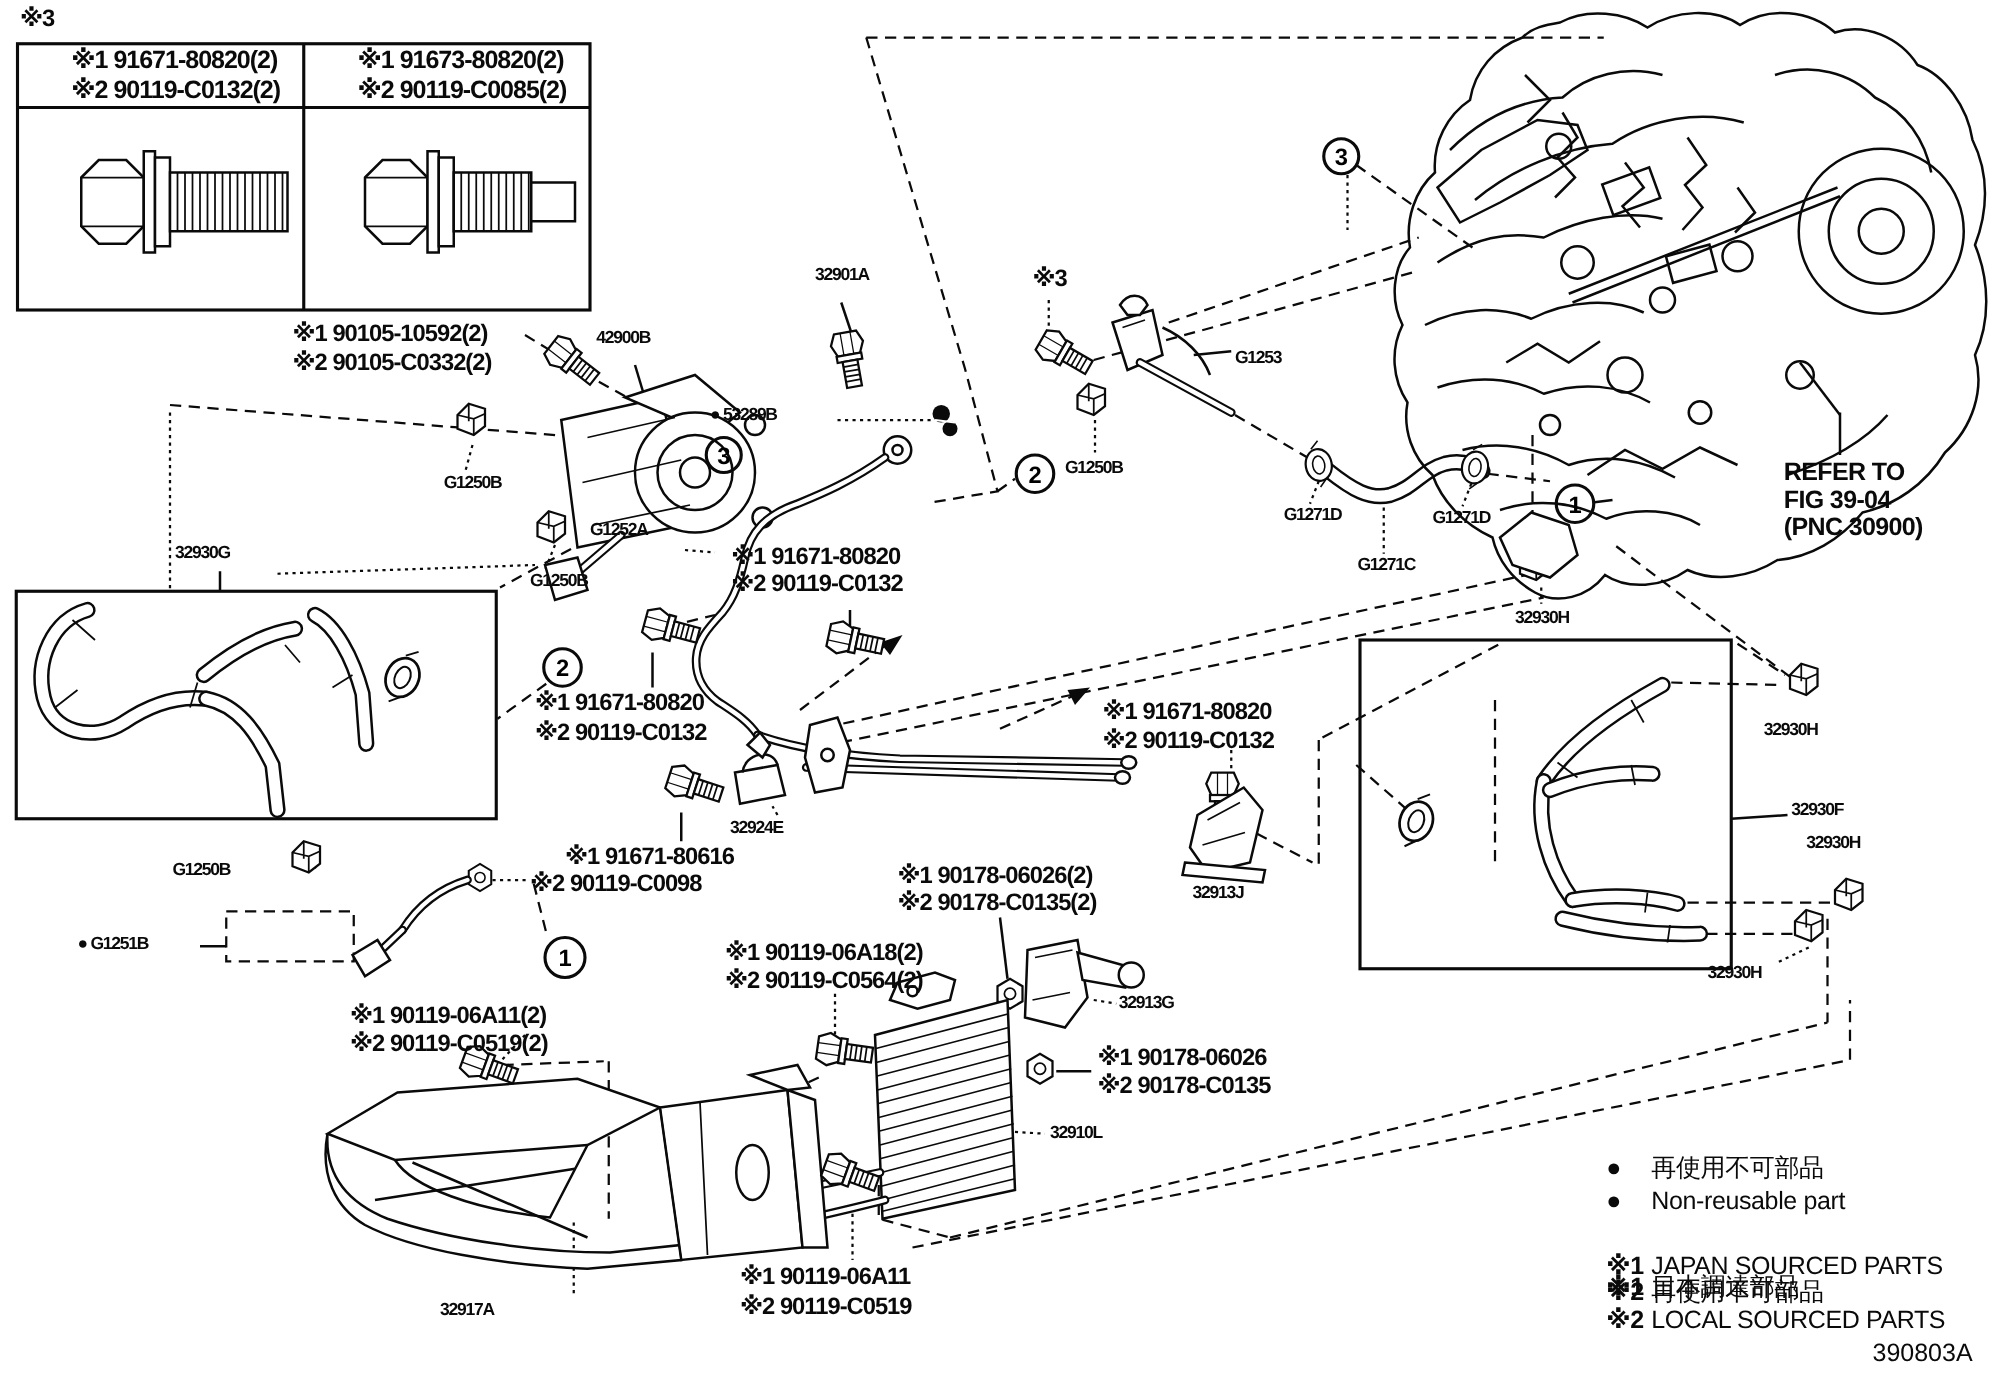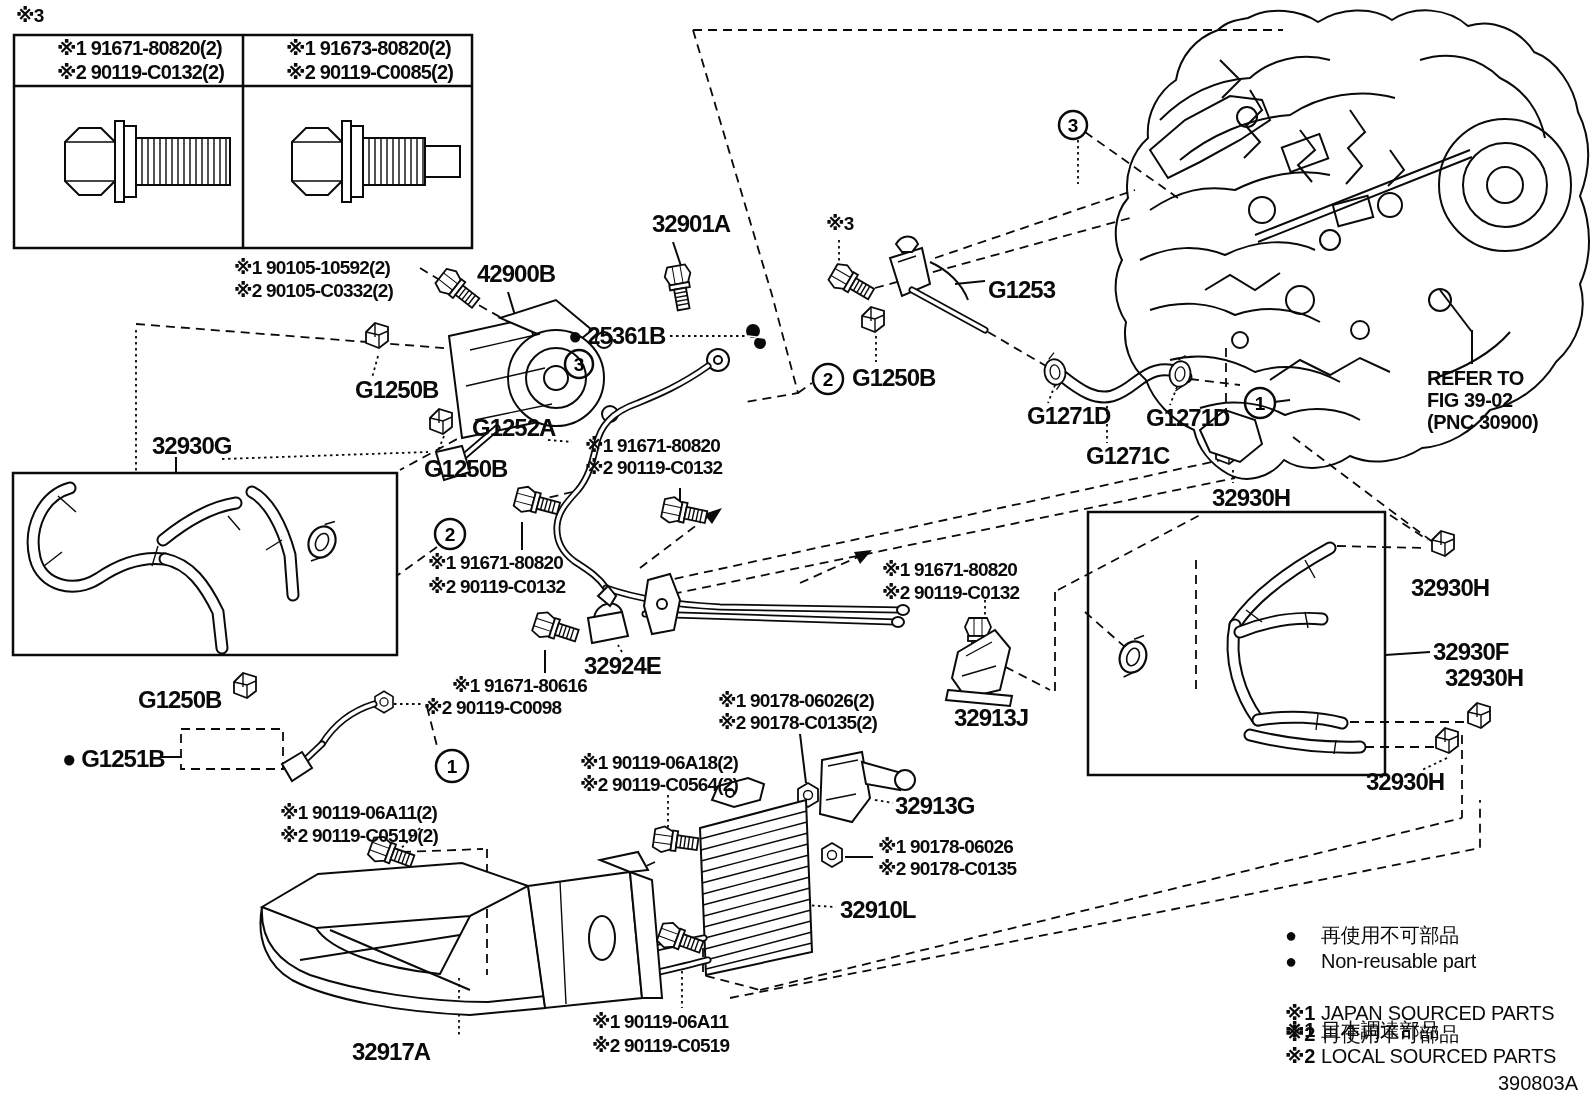--- a/index.html
+++ b/index.html
@@ -1,19 +1,19 @@
 <!DOCTYPE html>
 <html><head>
 <meta charset="utf-8">
 <style>
   html,body{margin:0;padding:0;background:#fff;width:1592px;height:1099px;overflow:hidden;}
   #stage{position:relative;width:1592px;height:1099px;background:#fff;
          font-family:"Liberation Sans","DejaVu Sans",sans-serif;color:#0a0a0a;}
   svg{position:absolute;left:0;top:0;}
-  .lbl{position:absolute;font-weight:700;font-size:24px;letter-spacing:-1px;white-space:nowrap;line-height:1;}
+  .lbl{position:absolute;font-weight:700;font-size:14px;letter-spacing:-1px;white-space:nowrap;line-height:1;}
   .note{position:absolute;font-weight:700;font-size:19px;letter-spacing:-0.8px;white-space:nowrap;line-height:1;}
   .inset-t{position:absolute;font-weight:700;font-size:20px;letter-spacing:-0.8px;white-space:nowrap;line-height:1;text-align:right;}
   .refer{position:absolute;font-weight:700;font-size:20px;letter-spacing:-0.5px;white-space:nowrap;line-height:1;}
   .legend-row{position:absolute;font-size:20px;white-space:nowrap;line-height:1;letter-spacing:-0.3px;}
   .legend-row .m{display:inline-block;min-width:36px;font-weight:700;}
   .figcode{position:absolute;font-size:20px;font-weight:400;letter-spacing:0;}
   .bullet{font-weight:900;}
   
   .s{fill:none;stroke:#0a0a0a;stroke-width:2px;}
   .sf{fill:#fff;stroke:#0a0a0a;stroke-width:2px;}
@@ -380,44 +380,44 @@
 <div class="inset-t" style="left:57px;top:38px">※1 91671-80820(2)</div>
 <div class="inset-t" style="left:57px;top:62px">※2 90119-C0132(2)</div>
 <div class="inset-t" style="left:286px;top:38px">※1 91673-80820(2)</div>
 <div class="inset-t" style="left:286px;top:62px">※2 90119-C0085(2)</div>
 
 <div class="note" style="left:234px;top:258px">※1 90105-10592(2)</div>
 <div class="note" style="left:234px;top:281px">※2 90105-C0332(2)</div>
 
 <div class="lbl" style="left:477px;top:262px">42900B</div>
 <div class="lbl" style="left:652px;top:212px">32901A</div>
-<div class="lbl" style="left:568px;top:324px"><span class="bullet">●</span> <span>25361B</span></div>
+<div class="lbl" style="left:568px;top:324px"><span class="bullet">●</span> <span>53289B</span></div>
 <div class="note" style="left:826px;top:214px">※3</div>
 <div class="lbl" style="left:988px;top:278px">G1253</div>
 <div class="lbl" style="left:852px;top:366px">G1250B</div>
 <div class="lbl" style="left:355px;top:378px">G1250B</div>
-<div class="lbl" style="left:152px;top:434px">32930G</div>
+<div class="lbl" style="left:140px;top:434px">32930G</div>
 <div class="lbl" style="left:472px;top:416px">G1252A</div>
 <div class="lbl" style="left:424px;top:457px">G1250B</div>
 
 <div class="note" style="left:585px;top:436px">※1 91671-80820</div>
 <div class="note" style="left:585px;top:458px">※2 90119-C0132</div>
 <div class="note" style="left:428px;top:553px">※1 91671-80820</div>
 <div class="note" style="left:428px;top:577px">※2 90119-C0132</div>
 
 <div class="lbl" style="left:584px;top:654px">32924E</div>
 <div class="note" style="left:452px;top:676px">※1 91671-80616</div>
 <div class="note" style="left:424px;top:698px">※2 90119-C0098</div>
 
 <div class="lbl" style="left:1027px;top:404px">G1271D</div>
 <div class="lbl" style="left:1146px;top:406px">G1271D</div>
 <div class="lbl" style="left:1086px;top:444px">G1271C</div>
 
 <div class="refer" style="left:1427px;top:368px">REFER TO</div>
-<div class="refer" style="left:1427px;top:390px">FIG 39-02</div>
+<div class="refer" style="left:1427px;top:390px">FIG 39-04</div>
 <div class="refer" style="left:1427px;top:412px">(PNC 30900)</div>
 
 <div class="lbl" style="left:1212px;top:486px">32930H</div>
 <div class="note" style="left:882px;top:560px">※1 91671-80820</div>
 <div class="note" style="left:882px;top:583px">※2 90119-C0132</div>
 <div class="lbl" style="left:954px;top:706px">32913J</div>
 
 <div class="note" style="left:718px;top:691px">※1 90178-06026(2)</div>
 <div class="note" style="left:718px;top:713px">※2 90178-C0135(2)</div>
 

